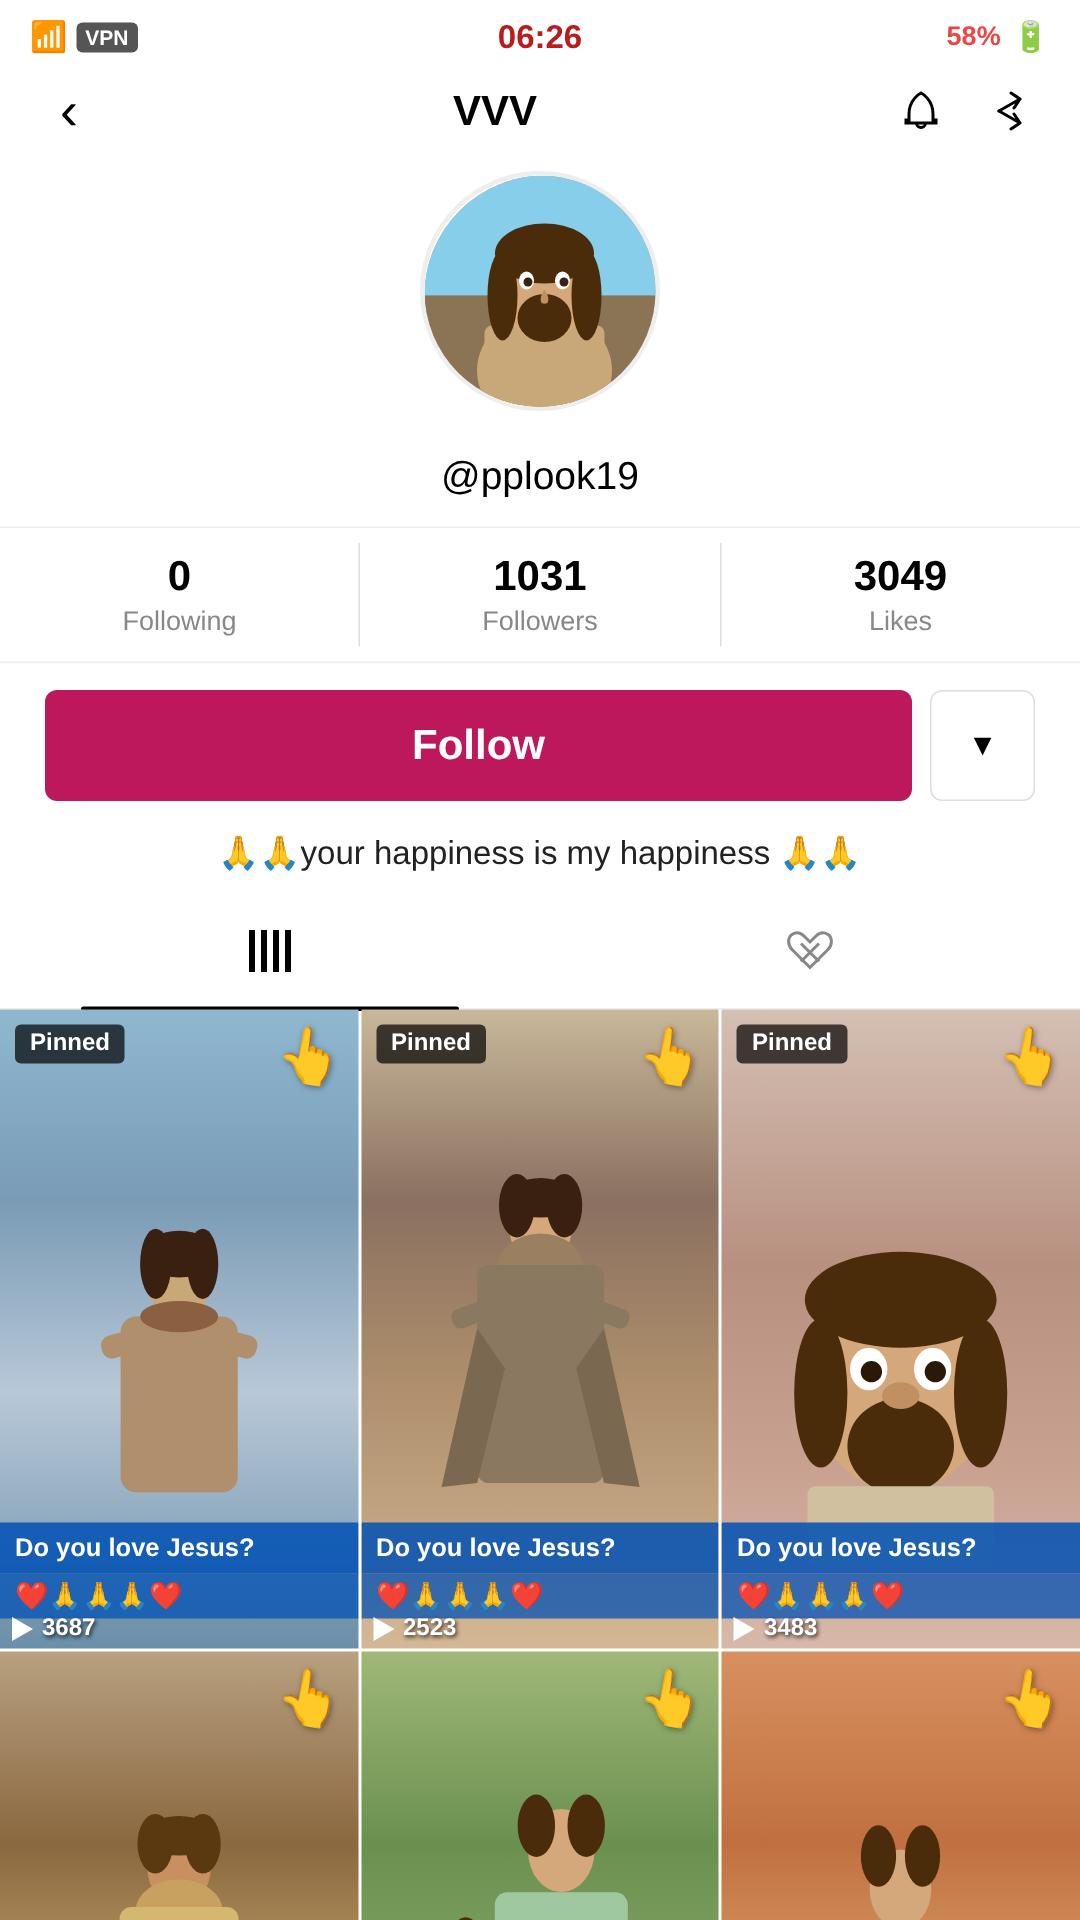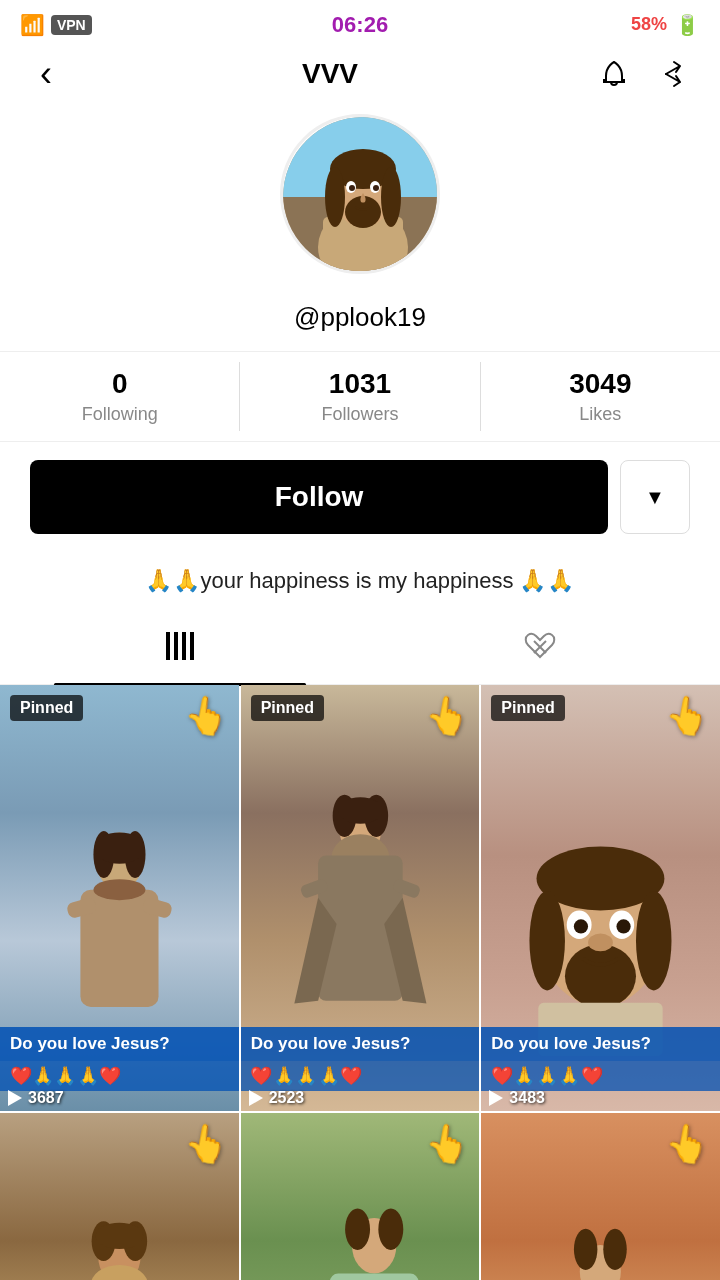--- a/index.html
+++ b/index.html
@@ -24,21 +24,21 @@
     .status-left {
       display: flex; align-items: center; gap: 8px;
     }
     .status-icons { font-size: 20px; display: flex; align-items: center; gap: 6px; }
     .vpn-badge {
       background: #555; color: #fff; font-size: 14px; font-weight: bold;
       padding: 2px 6px; border-radius: 4px;
     }
     .status-time {
       position: absolute; left: 50%; transform: translateX(-50%);
-      font-size: 22px; font-weight: 600; color: #a21caf;
+      font-size: 22px; font-weight: 600; color: #b91c1c;
     }
     .status-right {
       display: flex; align-items: center; gap: 8px;
     }
 
     
     .header-nav {
       display: flex; justify-content: space-between; align-items: center;
       padding: 8px 24px;
       height: 60px;
@@ -85,39 +85,38 @@
     }
     .stat-label {
       font-size: 18px; color: #888; margin-top: 4px;
     }
 
     
     .action-row {
       display: flex; width: 100%; padding: 18px 30px; gap: 12px;
     }
     .follow-btn {
-      flex: 1; background: #000000; color: #fff;
+      flex: 1; background: #be185d; color: #fff;
       border: none; border-radius: 8px;
       font-size: 28px; font-weight: 600;
       padding: 20px 0; cursor: pointer;
     }
     .dropdown-btn {
       width: 70px; height: 74px;
       border: 1.5px solid #ddd; border-radius: 8px;
       background: #fff; cursor: pointer;
       display: flex; align-items: center; justify-content: center;
       font-size: 20px;
     }
 
     
     .bio {
       font-size: 22px; color: #222; text-align: center;
       padding: 0 30px 18px;
       line-height: 1.5;
-      margin-top: 12px;
     }
 
     
     .tabs {
       display: flex; border-bottom: 1.5px solid #eee;
       width: 100%;
     }
     .tab-item {
       flex: 1; display: flex; align-items: center; justify-content: center;
       padding: 16px 0; cursor: pointer; position: relative;

